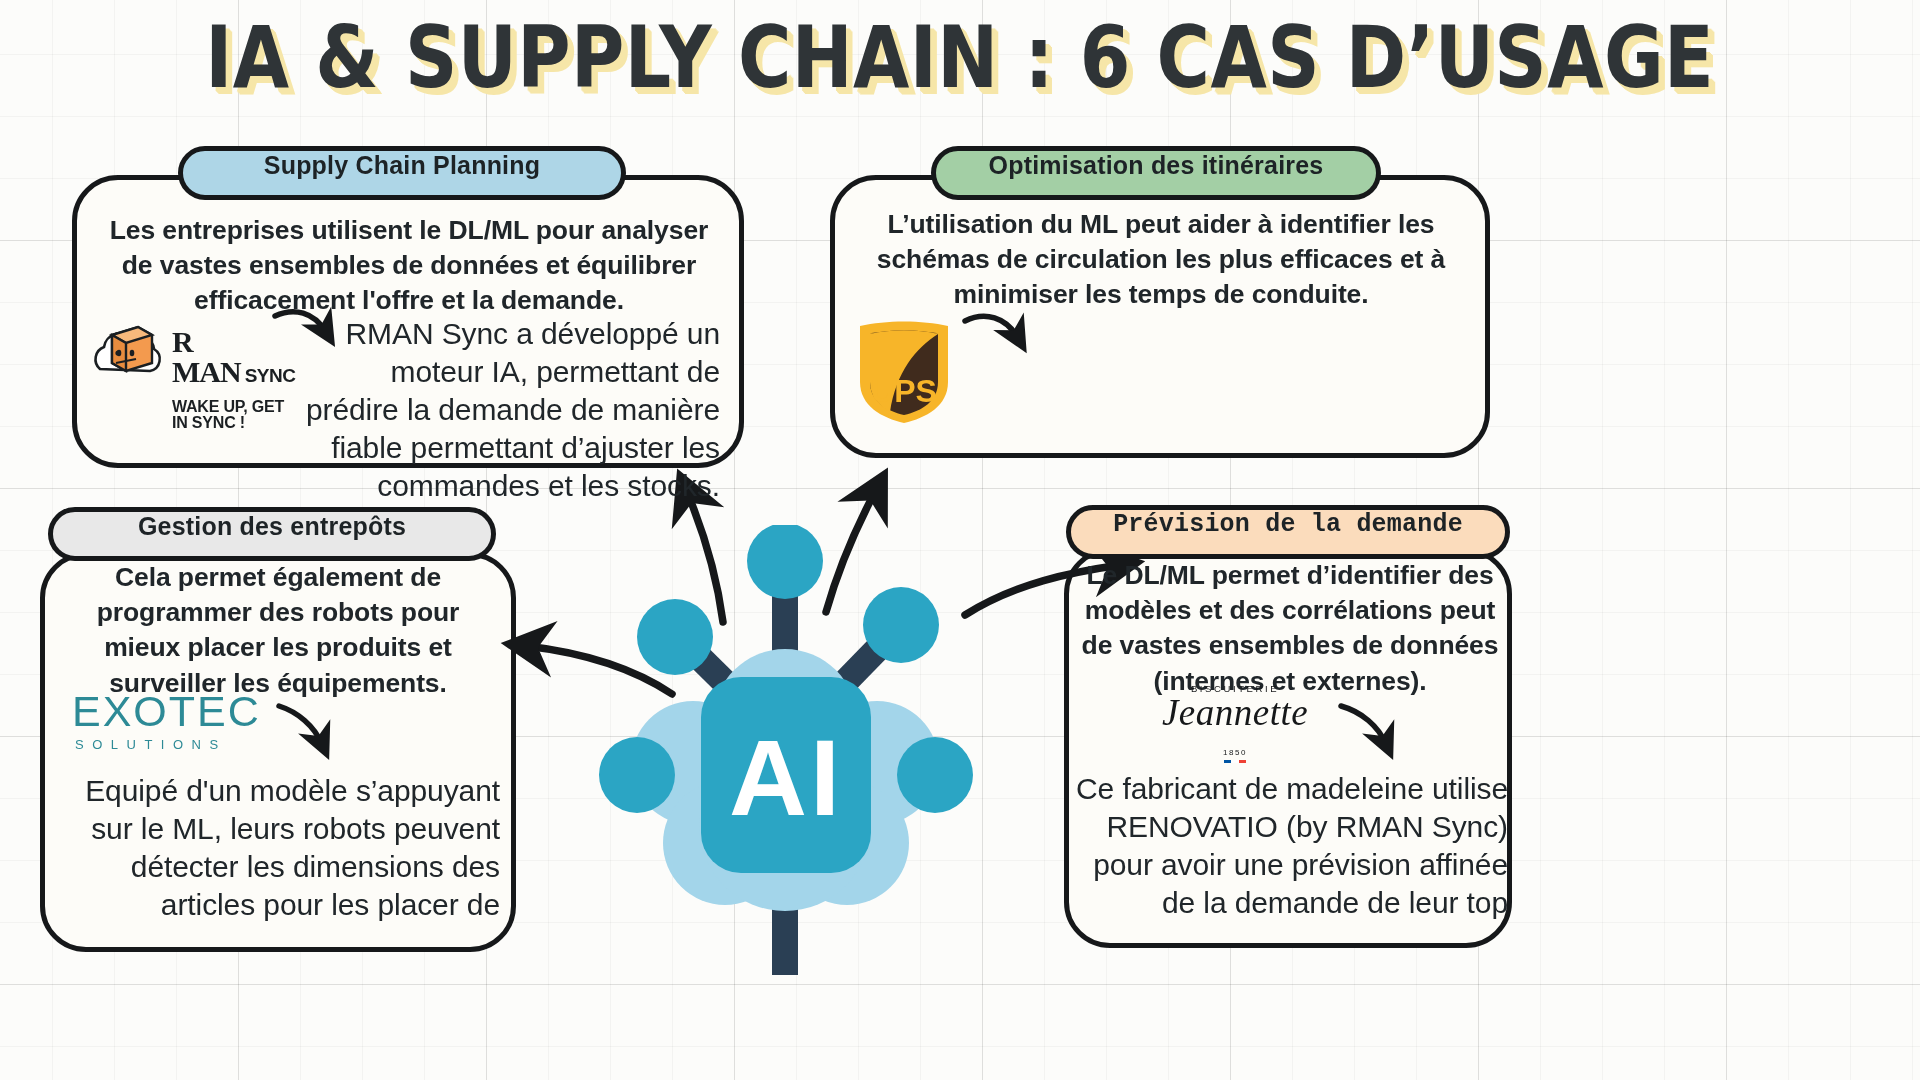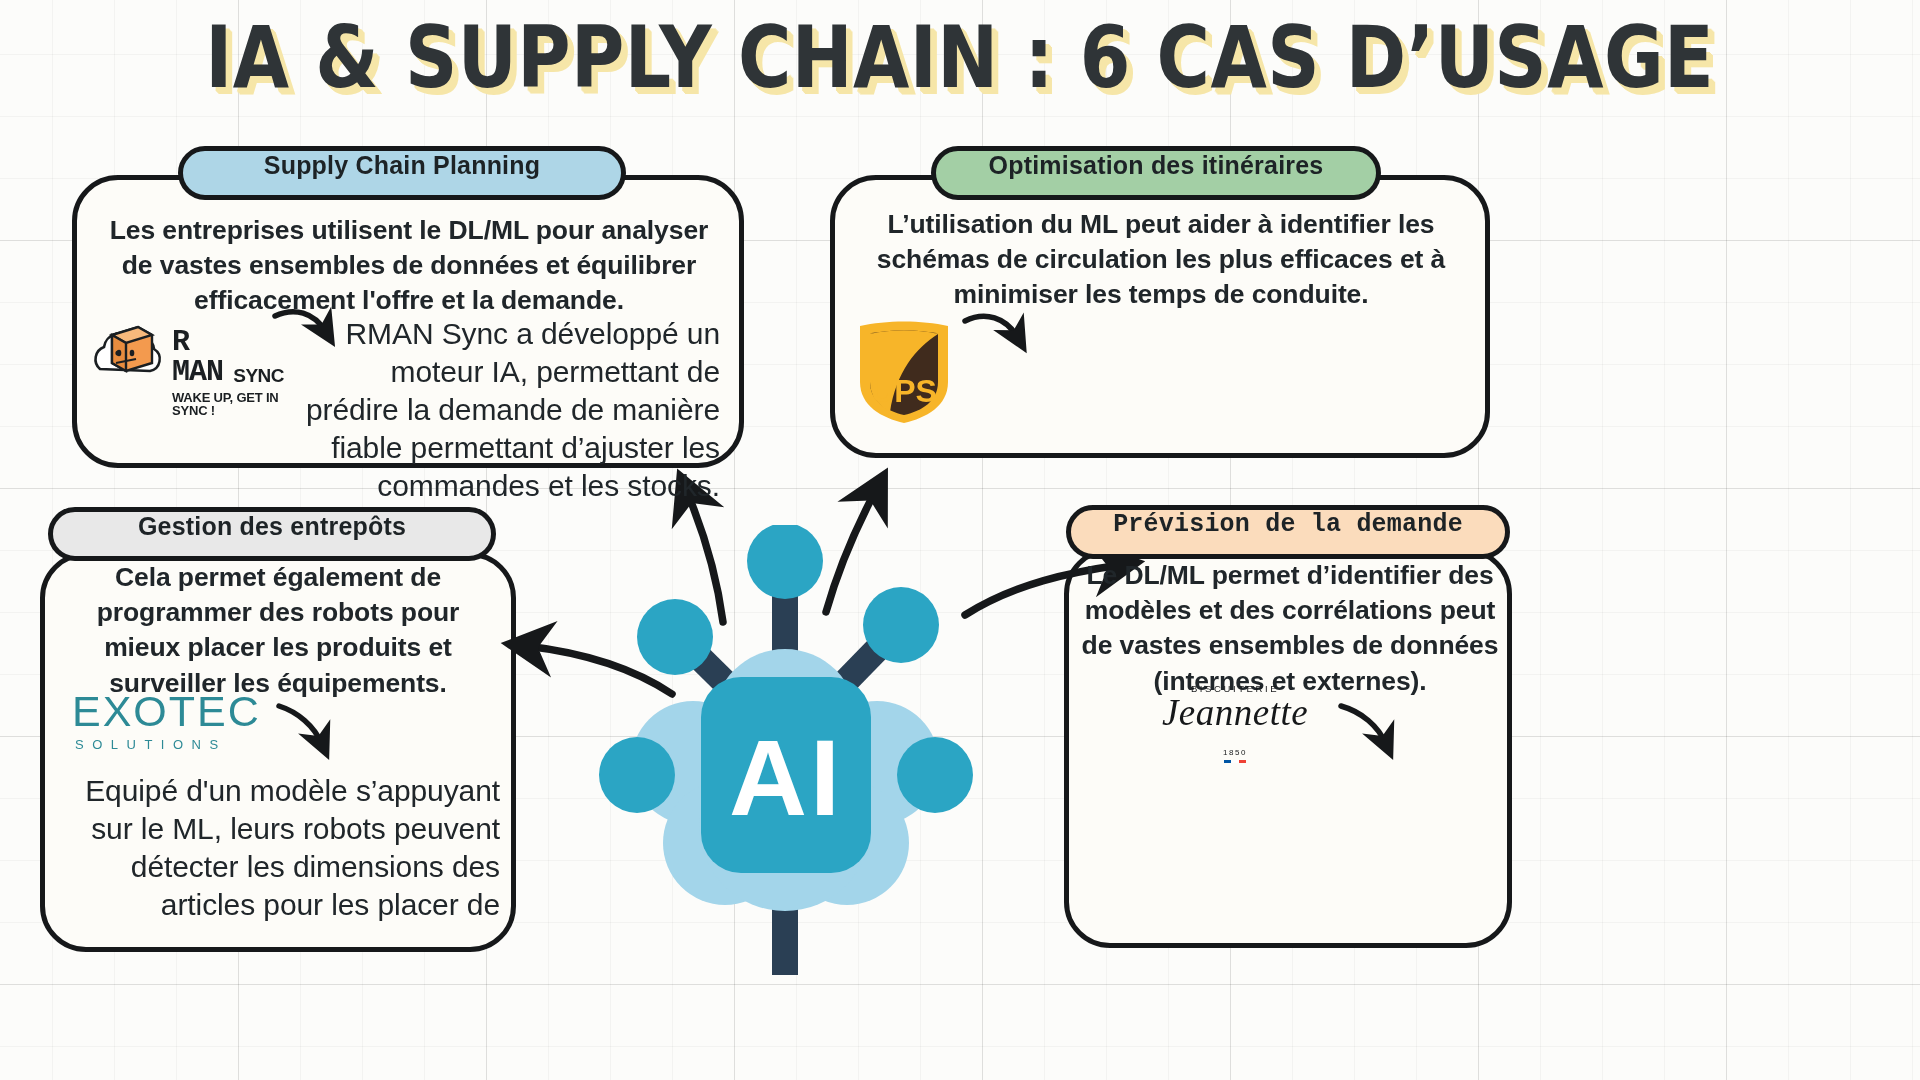--- a/index.html
+++ b/index.html
@@ -167,42 +167,42 @@
     font-family: "Liberation Sans", sans-serif;
     font-weight: 400;
     font-size: 13px;
     letter-spacing: 8.5px;
     color: #2d8a96;
     line-height: 1;
     margin-top: 5px;
     margin-left: 3px;
   }
   .rman-word {
-    font-family: Liberation Mono, monospace;
+    font-family: Liberation Serif, serif;
     font-weight: 700;
     font-size: 30px;
     color: #1b1f22;
     letter-spacing: -1px;
     line-height: 1;
   }
   .rman-sync {
     font-family: "Liberation Sans Narrow","Liberation Sans", sans-serif;
     font-weight: 700;
     font-size: 19px;
     color: #1b1f22;
     letter-spacing: -0.5px;
   }
   .rman-tag {
     font-family: "Liberation Sans Narrow","Liberation Sans", sans-serif;
     font-weight: 700;
-    font-size: 13px;
+    font-size: 16px;
     color: #1b1f22;
     letter-spacing: -0.2px;
     line-height: 1;
-    margin-top: 4px;
+    margin-top: 12px;
   }
   .jn-top {
     font-family: "Liberation Sans", sans-serif;
     font-size: 9.5px;
     letter-spacing: 2.6px;
     color: #16181a;
     text-align: center;
     line-height: 1;
   }
   .jn-mid {
@@ -347,20 +347,21 @@
       <i style="background:#0055a4"></i>
         <i style="background:#ffffff"></i>
         <i style="background:#ef4135"></i>
     </div>
   </div>
 
   <svg style="position:absolute;left:1338px;top:700px;width:66px;height:62px;z-index:32;" viewBox="0 0 66 62">
     <path d="M3,6 C24,12 40,26 48,44" fill="none" stroke="#16181a" stroke-width="5.5" stroke-linecap="round" marker-end="url(#ah2)"></path>
   </svg>
 
+  <div class="note-text" id="fc-note">Ce fabricant de madeleine utilise RENOVATIO (by RMAN Sync) pour avoir une prévision affinée de la demande de leur top</div>
 
   <div id="ai-graphic">
     <svg width="420" height="460" viewBox="0 0 420 460" xmlns="http://www.w3.org/2000/svg">
 
       <g stroke="#2a3f54" stroke-width="26" stroke-linecap="butt">
 
         <line x1="210" y1="40" x2="210" y2="170"></line>
 
         <line x1="112" y1="120" x2="185" y2="192"></line>
 

